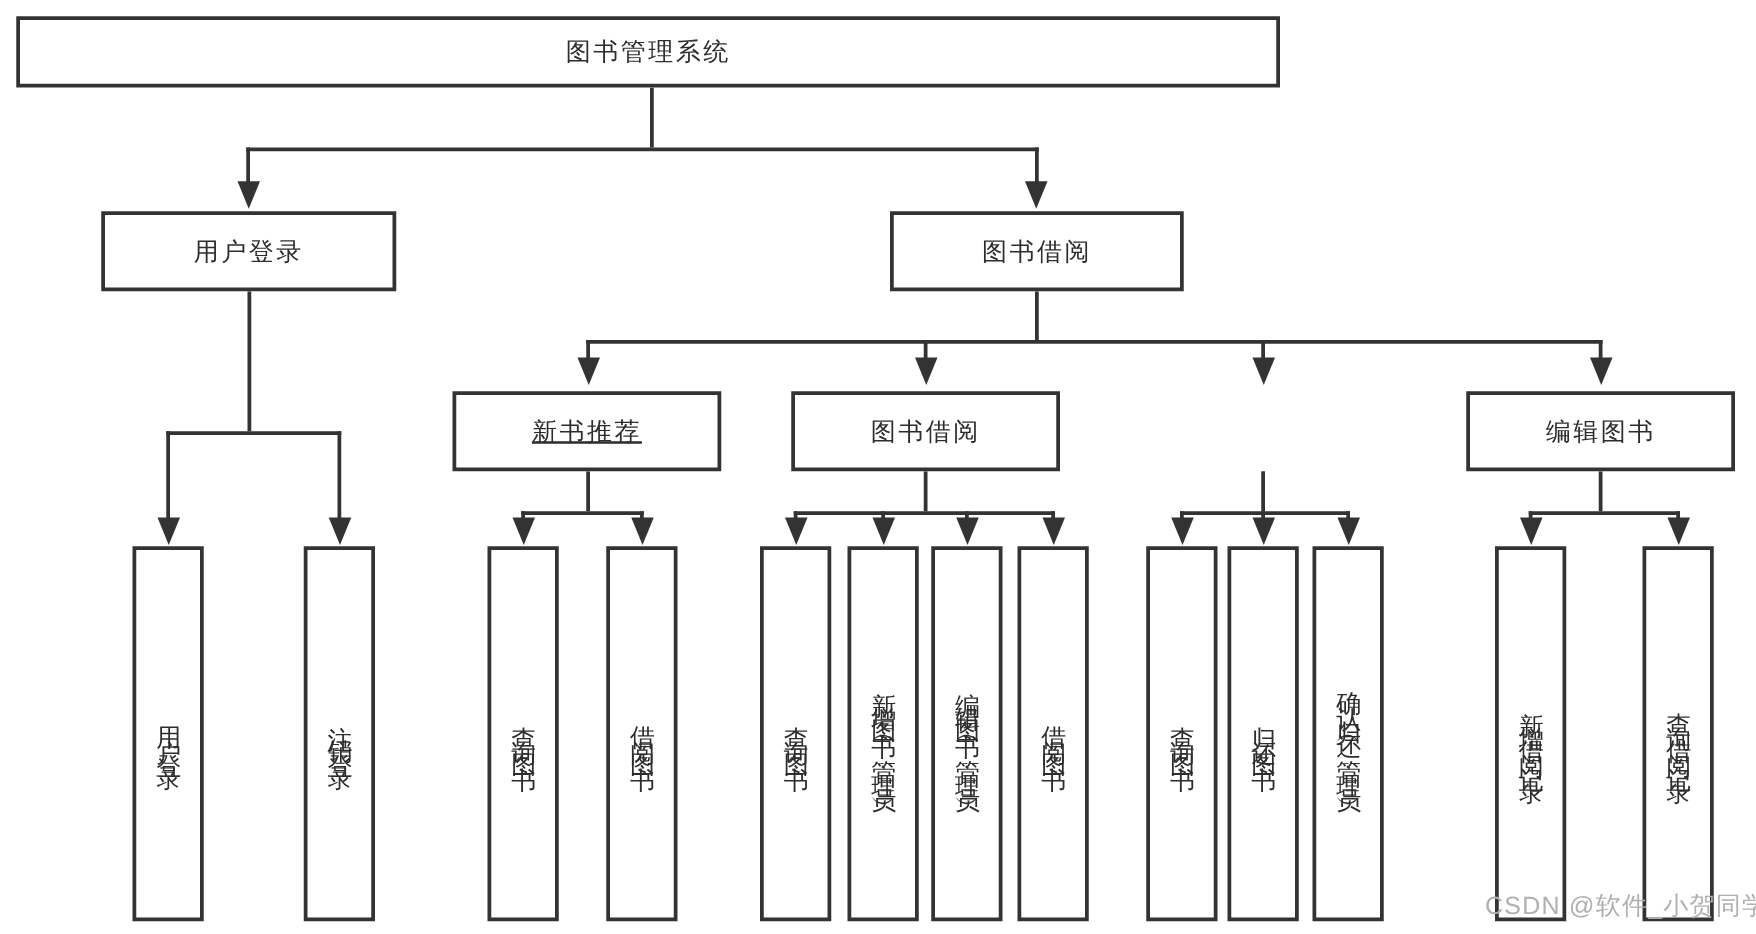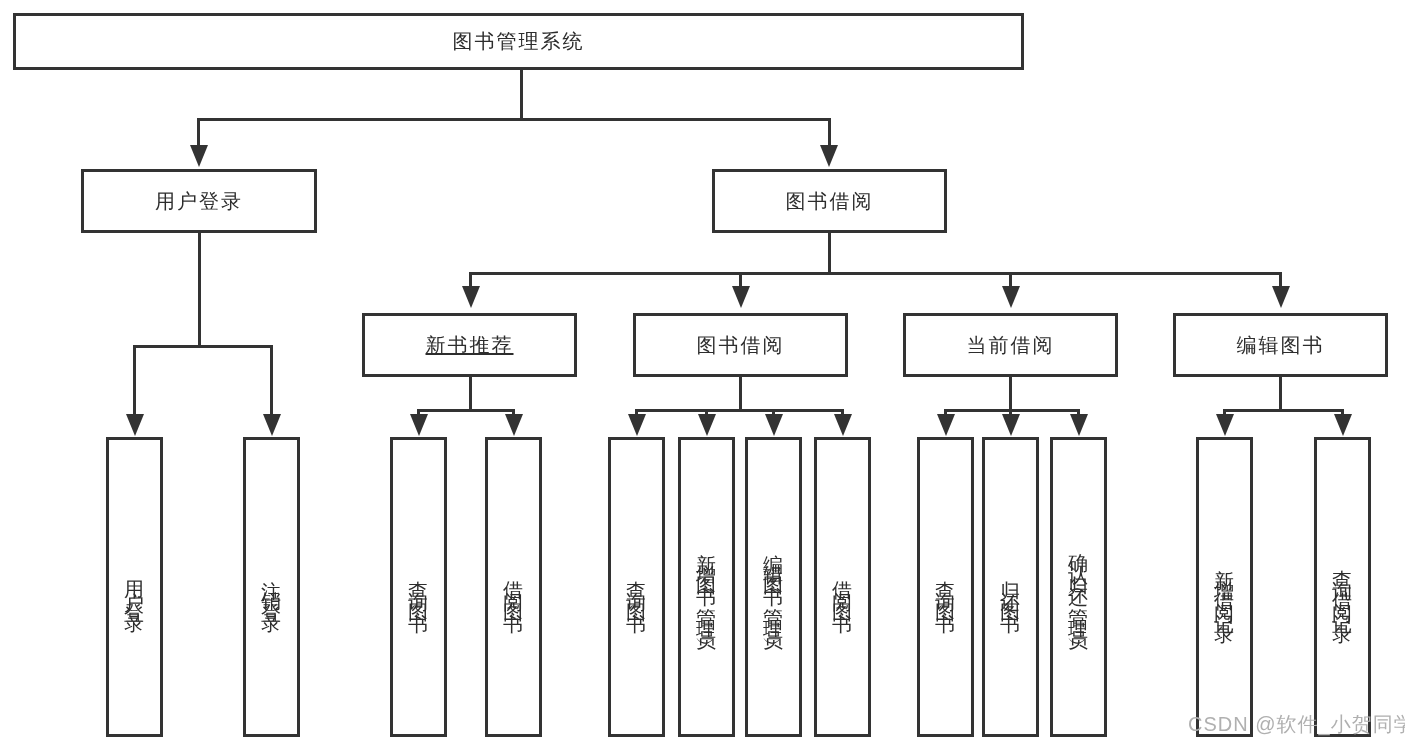--- a/index.html
+++ b/index.html
@@ -131,23 +131,20 @@
   <div class="box h" style="left:712px; top:169px; width:235px; height:64px;">
     <span>图书借阅</span>
   </div>
 
   <div class="box h" style="left:362px; top:313px; width:215px; height:64px;text-decoration:underline;">
     <span>新书推荐</span>
   </div>
   <div class="box h" style="left:633px; top:313px; width:215px; height:64px;">
     <span>图书借阅</span>
   </div>
-  <div class="box h" style="left:903px; top:313px; width:215px; height:64px;">
-    <span>当前借阅</span>
-  </div>
   <div class="box h" style="left:1173px; top:313px; width:215px; height:64px;">
     <span>编辑图书</span>
   </div>
 
   <div class="box leaf" style="left:106px;">
     <span>用户登录</span>
   </div>
   <div class="box leaf" style="left:243px;">
     <span>注销登录</span>
   </div>

